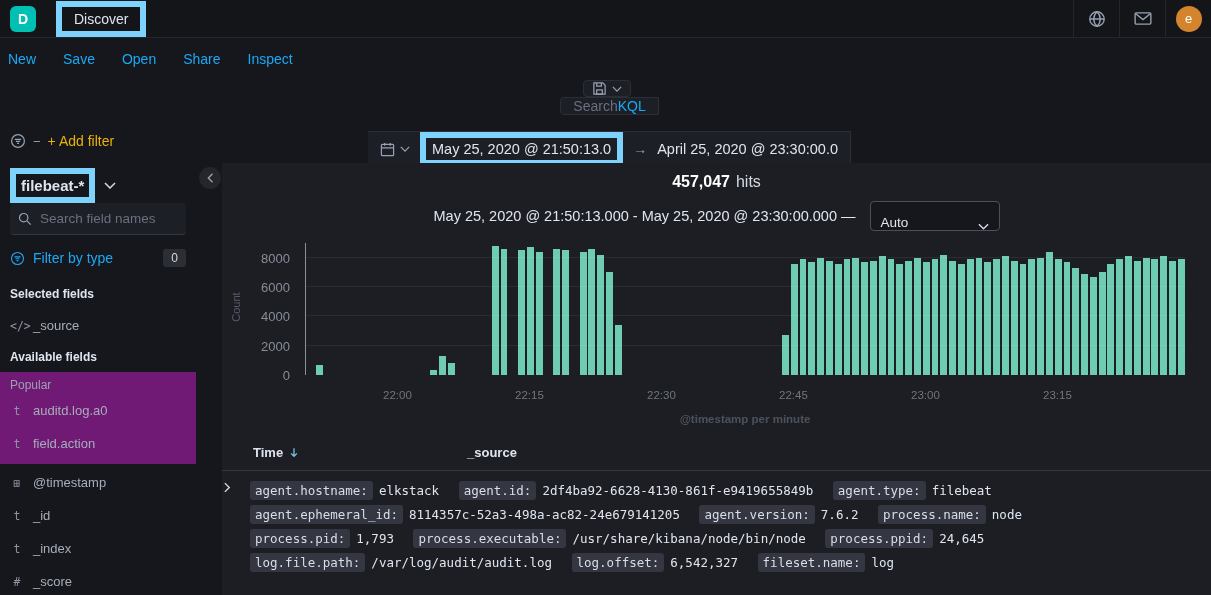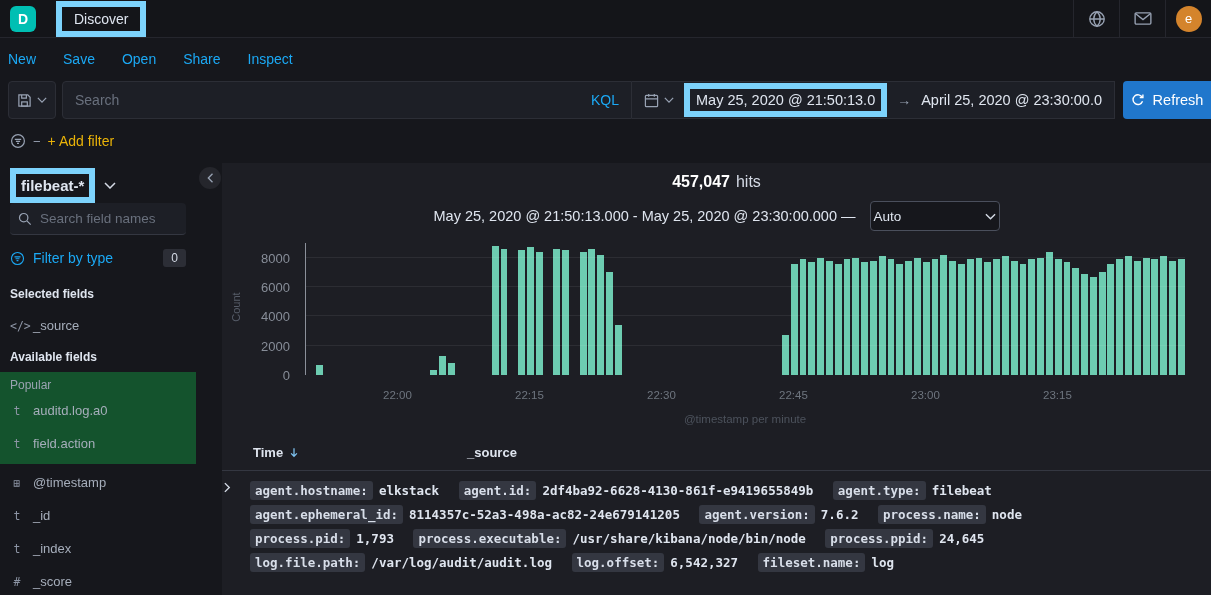--- a/index.html
+++ b/index.html
@@ -43,36 +43,36 @@
   
   .menubar {
     position:absolute; top:44px; left:0; right:0; height:30px;
     display:flex; align-items:center; padding-left:8px; gap:27px;
   }
   .menu-link { color:#1ba9f5; font-size:14px; cursor:pointer; }
 
   
   .querybar {
     position:absolute; top:80px; left:0; right:0; height:40px;
-    display:flex; align-items:center; padding-left:8px;
+    display:flex; align-items:center; padding-left:8px;flex-direction:column;
   }
   .save-query-btn {
     width:48px; height:38px; background:#1d1f26; border:1px solid #2c2e36;
     border-radius:4px; display:flex; align-items:center; justify-content:center;
     gap:5px; cursor:pointer; margin-right:6px;
   }
   .search-box {
     flex:1; height:38px; background:#1d1f26; border:1px solid #2c2e36;
     border-radius:4px 0 0 4px; display:flex; align-items:center; padding:0 12px;
   }
   .search-placeholder { color:#69707d; font-size:14px; }
   .kql-label { margin-left:auto; color:#1ba9f5; font-size:14px; cursor:pointer; }
   .date-section {
     height:38px; border:1px solid #2c2e36; border-left:none; background:#1d1f26;
-    display:flex; align-items:center; padding:0 12px; gap:10px;
+    display:flex; align-items:center; padding:0 12px; gap:10px;margin-top:16px;
   }
   .cal-btn { display:flex; align-items:center; gap:5px; cursor:pointer; background:none; border:none; }
   .date-text { font-size:14.5px; color:#dfe5ef; white-space:nowrap; cursor:pointer; }
   .date-start-wrap { padding:3px 6px; }
   .range-arrow { color:#98a2b3; font-size:14px; }
   .refresh-btn {
     width:88px; height:38px; margin-left:8px; background:#2077cc; border:none;
     border-radius:4px 0 0 4px; color:#fff; font-size:14.5px;
     display:flex; align-items:center; justify-content:center; gap:8px; cursor:pointer;
     font-family:"Liberation Sans", sans-serif;
@@ -103,42 +103,42 @@
     margin-left:auto; background:#2c2e36; border-radius:3px; padding:2px 8px;
     color:#d4dae5; font-size:12px;
   }
   .side-heading { font-size:12px; font-weight:700; color:#dfe5ef; margin:8px 0; }
   .field-list { list-style:none; }
   .field-item { display:flex; align-items:center; gap:9px; padding:9px 0; font-size:13px; color:#a6aebb; cursor:pointer; }
   .ftype {
     width:14px; text-align:center; color:#8d95a5;
     font-family:"DejaVu Sans Mono", monospace; font-size:11.5px; flex:none;
   }
-  .popular-block { background:#14532d; margin:6px -10px 2px -10px; padding:6px 10px 4px 10px; }
+  .popular-block { background:#701a75; margin:6px -10px 2px -10px; padding:6px 10px 4px 10px; }
   .popular-heading { font-size:12px; color:#9aa2b1; font-weight:400; margin-bottom:2px; }
 
   
   .collapse-btn {
     position:absolute; left:199px; top:167px; width:22px; height:22px; z-index:5;
     border-radius:50%; background:#25262c; border:none; color:#98a2b3;
     display:flex; align-items:center; justify-content:center; cursor:pointer;
   }
 
   
   .content { position:absolute; left:222px; top:163px; right:0; bottom:0; background:#1d1e24; overflow:hidden; }
   .hits-row { text-align:center; margin-top:10px; font-size:16px; }
   .hits-num { font-weight:700; color:#fff; }
   .hits-word { color:#d4dae5; margin-left:6px; }
   .range-row {
     display:flex; align-items:center; justify-content:center; gap:14px;
     margin-top:10px; font-size:14.5px; color:#dfe5ef;
   }
   .interval-select {
     width:130px; height:30px; background:#16171c; border:1px solid #4a4f5c; border-radius:4px;
-    display:flex; align-items:center; justify-content:space-between; padding:0 3px;
+    display:flex; align-items:flex-end; justify-content:space-between; padding:0 10px;
     font-size:13.5px; cursor:pointer;
   }
 
   
   .chart-wrap { position:relative; height:192px; margin-top:8px; }
   .ylabel {
     position:absolute; left:-26px; top:62px; width:80px; text-align:center;
     transform:rotate(-90deg); color:#565c68; font-size:11px;
   }
   .yaxis { position:absolute; left:0; width:76px; top:4px; height:132px; }
@@ -147,40 +147,40 @@
     position:absolute; left:83px; right:26px; top:4px; height:132px;
     border-left:1px solid #8b909a; display:flex; align-items:flex-end;
   }
   .gridline { position:absolute; left:0; right:0; height:1px; background:rgba(255,255,255,0.07); }
   .bar-slot { flex:1; height:100%; display:flex; align-items:flex-end; justify-content:center; }
   .bar { width:78%; background:#6dccb1; }
   .xaxis { position:absolute; left:83px; right:26px; top:150px; height:16px; }
   .xtick { position:absolute; transform:translateX(-50%); color:#6e757f; font-size:11.5px; white-space:nowrap; }
   .xlabel {
     position:absolute; left:83px; right:26px; top:174px; text-align:center;
-    color:#4c525c; font-size:11.5px; font-weight:400;
+    color:#4c525c; font-size:11.5px; font-weight:700;
   }
 
   
   .thead {
     display:flex; align-items:center; padding:8px 0 10px 0; margin-top:6px;
     border-bottom:1px solid #343741; font-size:13px; font-weight:700; color:#dfe5ef;
   }
   .col-time { width:214px; margin-left:31px; display:flex; align-items:center; gap:6px; cursor:pointer; }
   .col-source { flex:1; }
   .trow { display:flex; align-items:flex-start; padding-top:8px; }
   .expand-cell { width:26px; margin-left:2px; text-align:center; cursor:pointer; padding-top:3px; }
   .time-cell { width:212px; font-size:13.5px; color:#dfe5ef; padding-top:3px; white-space:nowrap; }
   .source-cell {
     flex:1; font-family:"DejaVu Sans Mono", monospace; font-size:12.5px;
     line-height:24px; color:#dfe5ef; padding-right:14px; word-break:break-all;
   }
   .fbadge { background:#343741; border-radius:3px; padding:2px 5px; color:#d8dee9; }
   .fval { margin-left:6px; }
-  .pair { margin-right:12px; white-space:nowrap;font-weight:bold; }
+  .pair { margin-right:12px; white-space:nowrap; }
 </style>
 </head>
 <body>
 
 <header class="topbar">
   <div class="logo">D</div>
   <div class="breadcrumb annotate">Discover</div>
   <div class="topbar-right">
     <div class="top-section">
       <svg width="18" height="18" viewBox="0 0 16 16" fill="none" stroke="#98a2b3" stroke-width="1.2">

